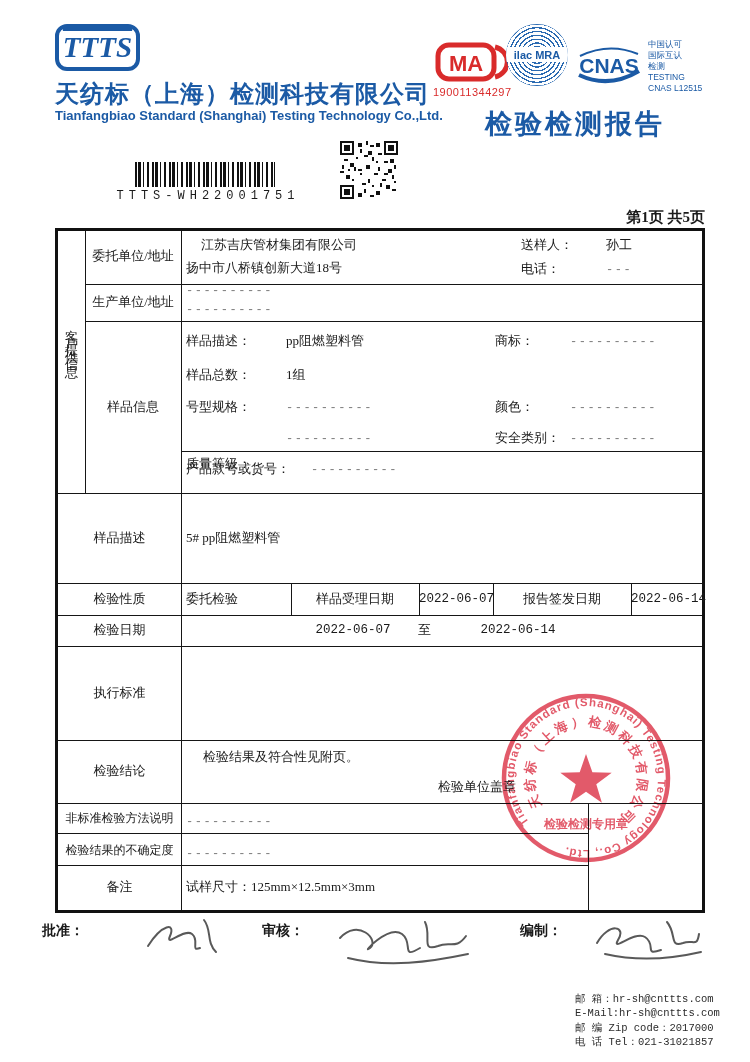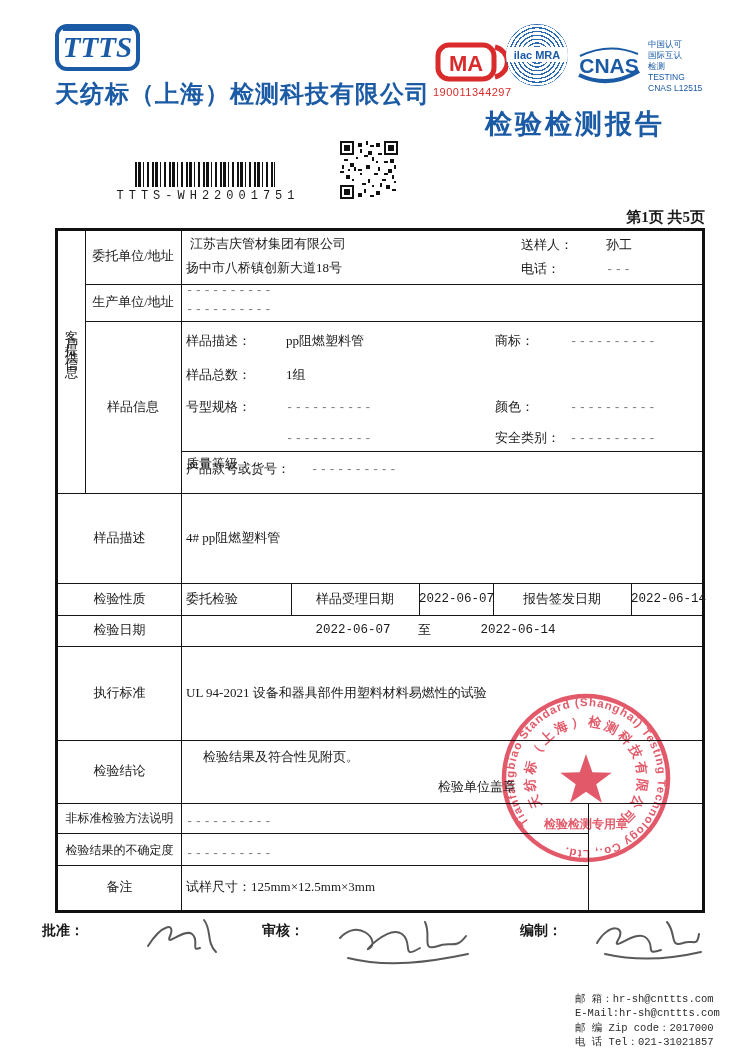--- a/index.html
+++ b/index.html
@@ -34,20 +34,21 @@
 </style>
 </head>
 <body>
 
 <div class="sheet">
 
   <div class="logoTTTS">
     <span>TTTS</span>
   </div>
   <div class="t b blue" style="left:55px;top:79px;font-size:24px;letter-spacing:1px;font-family:'Liberation Serif',serif;">天纺标（上海）检测科技有限公司</div>
+  <div class="t b blue" style="left:55px;top:108px;font-size:13px;font-family:'Liberation Sans',sans-serif;">Tianfangbiao Standard (Shanghai) Testing Technology Co.,Ltd.</div>
 
   <svg style="position:absolute;left:434px;top:40px;" width="74" height="46" viewBox="0 0 74 46">
     <rect x="4" y="5" rx="11" ry="11" width="56" height="34" fill="none" stroke="#d92b2b" stroke-width="5"></rect>
     <path d="M61,7 a16.5,15.5 0 0 1 0,30" fill="none" stroke="#d92b2b" stroke-width="5"></path>
     <text x="32" y="31" text-anchor="middle" font-size="22" font-weight="bold" fill="#d92b2b">MA</text>
   </svg>
   <div class="t red" style="left:433px;top:86px;width:78px;font-size:11px;letter-spacing:.5px;font-family:'Liberation Sans',sans-serif;">190011344297</div>
 
   <div class="ilac">
     <div class="ilacband">ilac MRA</div>
@@ -146,21 +147,21 @@
     <div class="gl" style="left:0;top:415px;width:644px;height:1px;"></div>
     <div class="gl" style="left:0;top:509px;width:644px;height:1px;"></div>
     <div class="gl" style="left:0;top:572px;width:644px;height:1px;"></div>
     <div class="gl" style="left:0;top:602px;width:530px;height:1px;"></div>
     <div class="gl" style="left:0;top:634px;width:530px;height:1px;"></div>
     <div class="gl" style="left:530px;top:572px;width:1px;height:107px;"></div>
 
     <div class="t vert" style="left:4px;top:88px;height:170px;">客户提供信息</div>
 
     <div class="t c lbl" style="left:27px;top:17px;width:96px;">委托单位/地址</div>
-    <div class="t" style="left:132px;top:6px;font-family:Liberation Mono, monospace;">江苏吉庆管材集团有限公司</div>
+    <div class="t" style="left:143px;top:6px;">江苏吉庆管材集团有限公司</div>
     <div class="t" style="left:128px;top:29px;">扬中市八桥镇创新大道18号</div>
     <div class="t" style="left:463px;top:6px;">送样人：</div>
     <div class="t" style="left:548px;top:6px;">孙工</div>
     <div class="t" style="left:463px;top:30px;">电话：</div>
     <div class="t dash" style="left:548px;top:32px;">---</div>
 
     <div class="t c lbl" style="left:27px;top:63px;width:96px;">生产单位/地址</div>
     <div class="t dash" style="left:128px;top:53px;">----------</div>
     <div class="t dash" style="left:128px;top:72px;">----------</div>
 
@@ -176,36 +177,35 @@
     <div class="t" style="left:437px;top:168px;">颜色：</div>
     <div class="t dash" style="left:512px;top:170px;">----------</div>
     <div class="t" style="left:128px;top:199px;margin-top:26px;">质量等级：</div>
     <div class="t dash" style="left:228px;top:201px;">----------</div>
     <div class="t" style="left:437px;top:199px;">安全类别：</div>
     <div class="t dash" style="left:512px;top:201px;">----------</div>
     <div class="t" style="left:128px;top:230px;">产品款号或货号：</div>
     <div class="t dash" style="left:253px;top:232px;">----------</div>
 
     <div class="t c lbl" style="left:0;top:299px;width:123px;">样品描述</div>
-    <div class="t" style="left:128px;top:299px;">4# pp阻燃塑料管</div>
+    <div class="t" style="left:128px;top:299px;">5# pp阻燃塑料管</div>
 
     <div class="t c lbl" style="left:0;top:360px;width:123px;">检验性质</div>
     <div class="t" style="left:128px;top:360px;">委托检验</div>
     <div class="t c" style="left:233px;top:360px;width:128px;">样品受理日期</div>
     <div class="t c num" style="left:361px;top:361px;width:74px;">2022-06-07</div>
     <div class="t c" style="left:435px;top:360px;width:138px;">报告签发日期</div>
     <div class="t c num" style="left:573px;top:361px;width:71px;">2022-06-14</div>
 
     <div class="t c lbl" style="left:0;top:391px;width:123px;">检验日期</div>
     <div class="t c num" style="left:240px;top:392px;width:110px;">2022-06-07</div>
     <div class="t" style="left:360px;top:391px;">至</div>
     <div class="t c num" style="left:405px;top:392px;width:110px;">2022-06-14</div>
 
     <div class="t c lbl" style="left:0;top:454px;width:123px;">执行标准</div>
-    <div class="t" style="left:128px;top:454px;">UL 94-2021  设备和器具部件用塑料材料易燃性的试验</div>
 
     <div class="t c lbl" style="left:0;top:532px;width:123px;">检验结论</div>
     <div class="t" style="left:145px;top:518px;">检验结果及符合性见附页。</div>
     <div class="t" style="left:380px;top:548px;">检验单位盖章</div>
 
     <div class="t c" style="left:0;top:580px;width:123px;font-size:12px;">非标准检验方法说明</div>
     <div class="t dash" style="left:128px;top:584px;">----------</div>
 
     <div class="t c" style="left:0;top:612px;width:123px;font-size:12px;">检验结果的不确定度</div>
     <div class="t dash" style="left:128px;top:616px;">----------</div>

